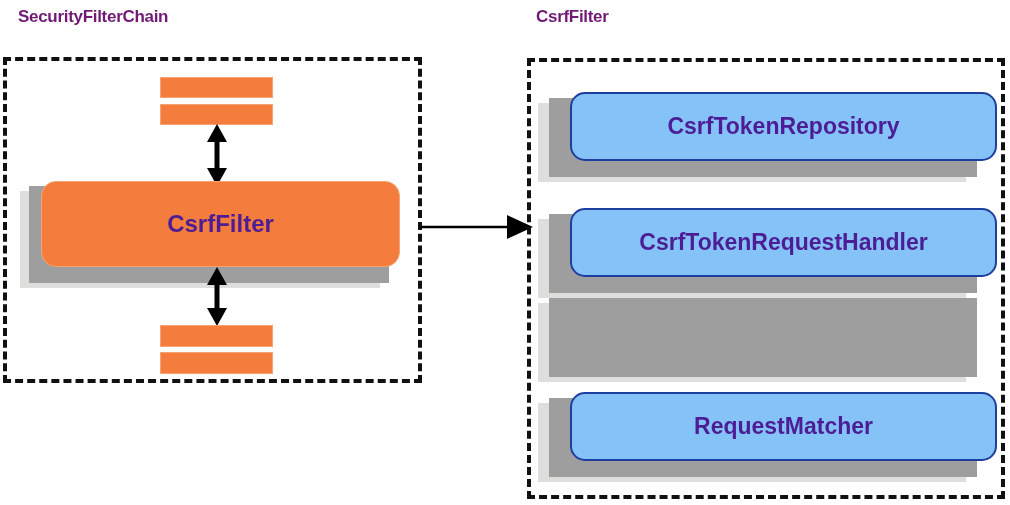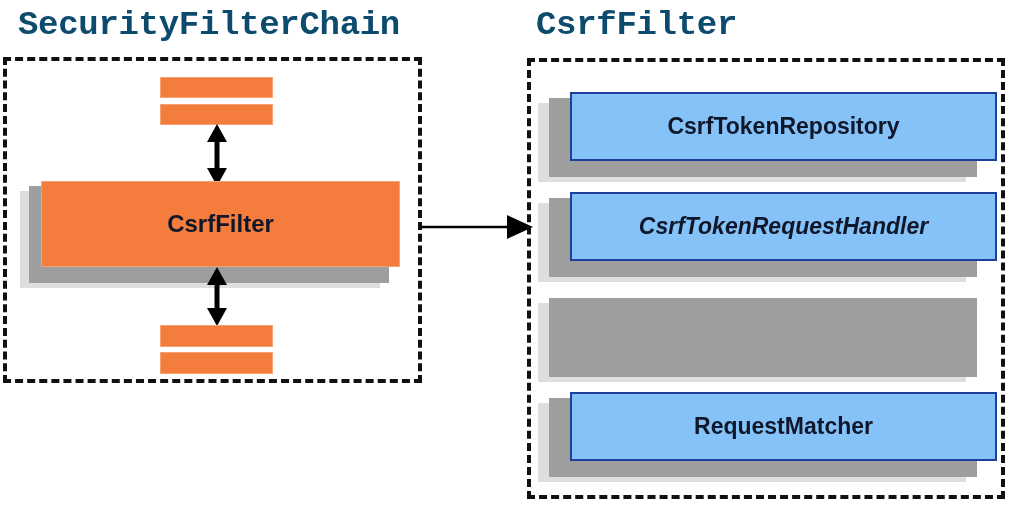--- a/index.html
+++ b/index.html
@@ -14,25 +14,25 @@
     position: relative;
     width: 1010px;
     height: 505px;
     background: #ffffff;
     overflow: hidden;
   }
 
   
   .panel-title {
     position: absolute;
-    font-family: Liberation Mono, monospace;
+    font-family: Liberation Sans, sans-serif;
     font-weight: bold;
-    font-size: 34px;
+    font-size: 17px;
     line-height: 1;
-    color: #0c4a6e;
+    color: #701a75;
     white-space: nowrap;
     letter-spacing: -0.3px;
   }
   #title-left  { left: 18px;  top: 8px; }
   #title-right { left: 536px; top: 8px; }
 
   
   .dashed-panel {
     position: absolute;
     box-sizing: border-box;
@@ -64,22 +64,23 @@
   }
   .card .shade-dark {
     background: #9e9e9e;
   }
   .card .face {
     display: flex;
     align-items: center;
     justify-content: center;
     font-family: "Liberation Sans", sans-serif;
     font-weight: bold;
-    color: #0f172a;
+    color: #4c1d95;
     text-align: right;
+    border-radius: 15px;
   }
 
   
   #card-csrffilter { left: 20px; top: 181px; width: 380px; height: 107px; }
   #card-csrffilter .shade-light { left: 0;  top: 10px; width: 360px; height: 97px; }
   #card-csrffilter .shade-dark  { left: 9px; top: 5px; width: 360px; height: 97px; }
   #card-csrffilter .face {
     left: 21px; top: 0; width: 359px; height: 86px;
     background: #f47c3c;
     border: 1px solid #f6a272;
@@ -152,21 +153,21 @@
   </svg>
 
   <div class="dashed-panel" id="panel-right"></div>
 
   <div class="card blue-card" style="left:538px; top:92px;">
     <div class="shade-light"></div>
     <div class="shade-dark"></div>
     <div class="face">CsrfTokenRepository</div>
   </div>
 
-  <div class="card blue-card" style="left:538px; top:192px;font-style:italic;">
+  <div class="card blue-card" style="left:538px; top:208px;">
     <div class="shade-light"></div>
     <div class="shade-dark"></div>
     <div class="face">CsrfTokenRequestHandler</div>
   </div>
 
   <div class="card blue-card" style="left:538px; top:292px;">
     <div class="shade-light"></div>
     <div class="shade-dark"></div>
   </div>
 

